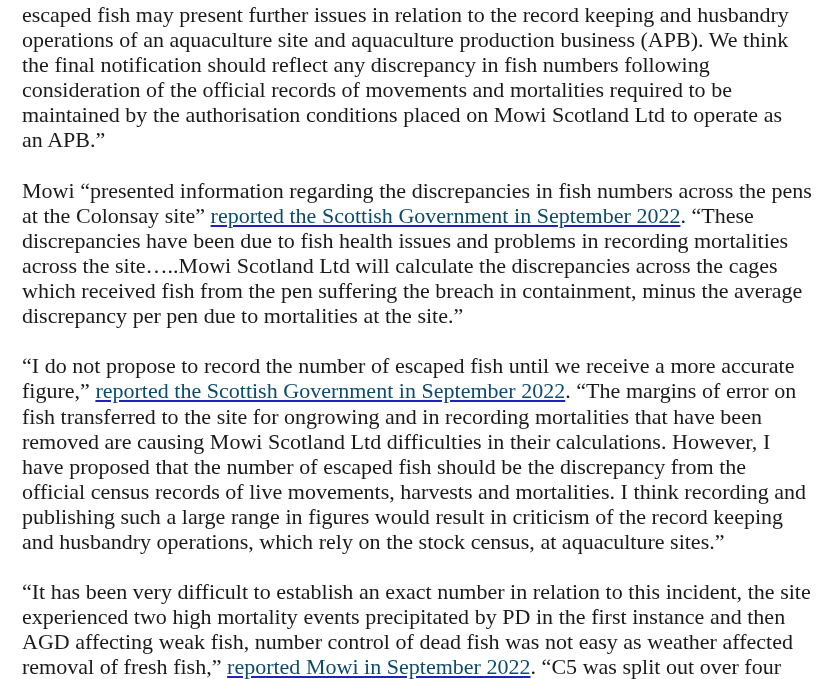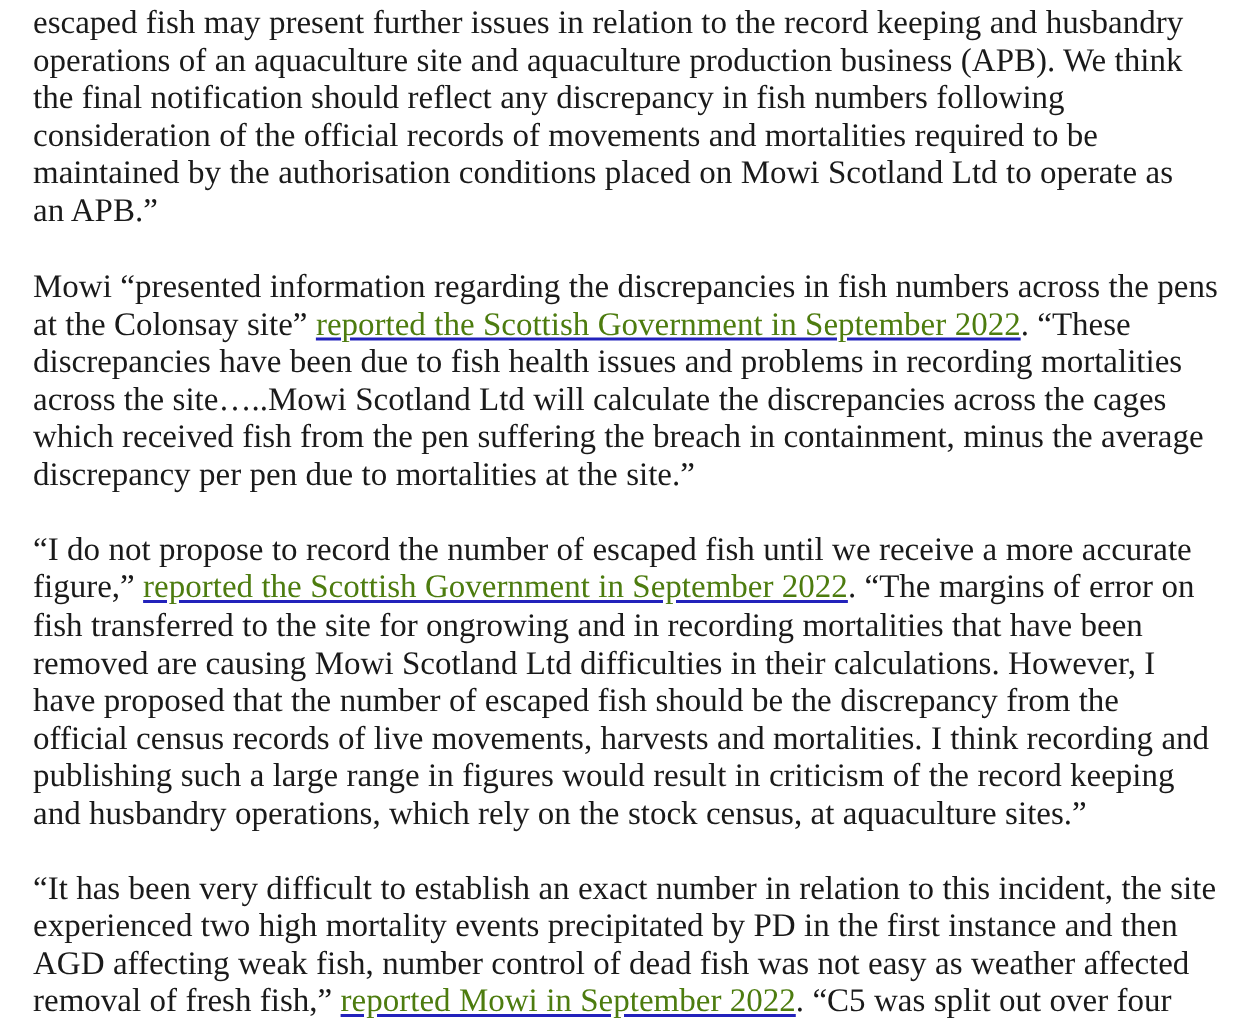--- a/index.html
+++ b/index.html
@@ -34,21 +34,21 @@
     text-align: left;
     letter-spacing: 0.0px;
     word-spacing: 0.1px;
     color: #1a1a1a;
     white-space: normal;
   }
   p.para + p.para {
     margin-top: 25.1px;
   }
   .doclink {
-    color: #4d7c0f;
+    color: #0c4a6e;
     text-decoration: underline;
     text-decoration-color: #2222bb;
     text-underline-offset: 2px;
     cursor: pointer;
   }
   
   .p1 { width: 780px; }
   .p2 { width: 795px; }
   .p3 { width: 790px; }
   .p4 { width: 790px; }

